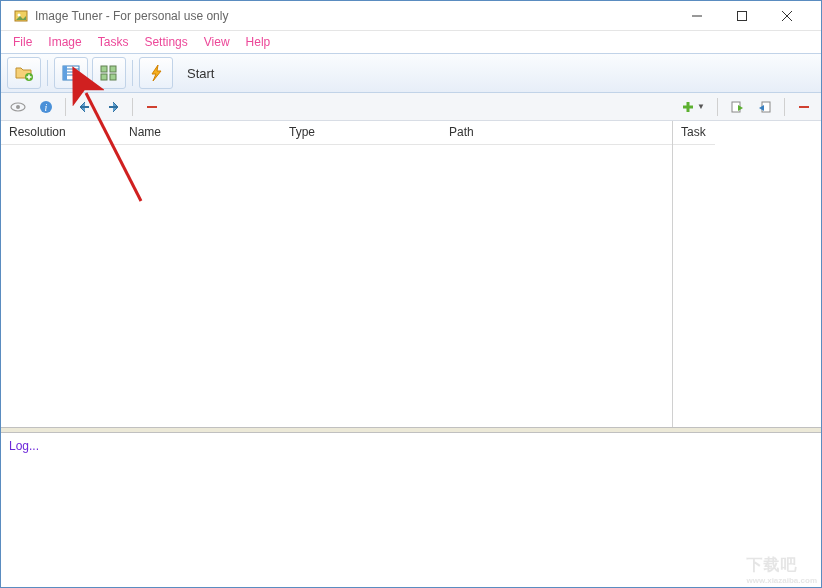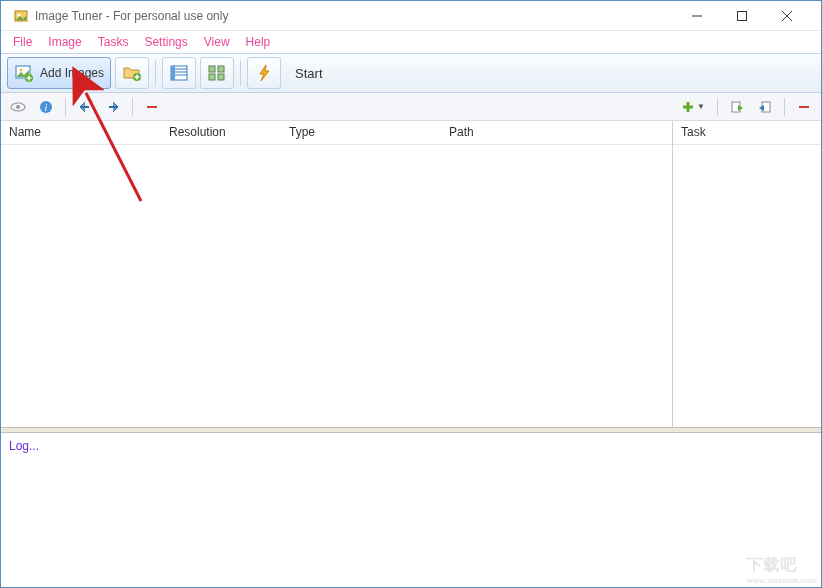--- a/index.html
+++ b/index.html
@@ -27,21 +27,21 @@
 
 .toolbar2 { height: 28px; background: #f4f6f9; border-bottom: 1px solid #d8dde5; display: flex; align-items: center; padding: 0 6px; gap: 6px; }
 .toolbar2 .spacer { flex: 1; }
 .mini-btn { width: 22px; height: 20px; display: flex; align-items: center; justify-content: center; cursor: pointer; border-radius: 2px; }
 .mini-sep { width: 1px; height: 18px; background: #d0d0d0; margin: 0 2px; }
 .dd-arrow { font-size: 8px; color: #555; margin-left: 2px; }
 
 
 .main { display: flex; height: calc(588px - 30px - 22px - 40px - 28px - 160px - 2px); }
 .left-panel { flex: 1; border-right: 1px solid #d0d0d0; display: flex; flex-direction: column; }
-.right-panel { width: 148px; display: flex; flex-direction: column; }
+.right-panel { width: 148px; display: flex; }
 .col-headers { height: 24px; display: flex; border-bottom: 1px solid #e5e5e5; background: #fff; }
 .col { padding: 4px 8px; color: #333; font-size: 12px; border-right: 1px solid transparent; cursor: pointer; }
 .list-body { flex: 1; background: #fff; }
 
 .splitter-h { height: 6px; background: #ece9d8; border-top: 1px solid #c0c0c0; border-bottom: 1px solid #c0c0c0; cursor: ns-resize; }
 
 
 .log-panel { height: 154px; background: #fff; padding: 6px 8px; color: #6d28d9; font-size: 12px; overflow: auto; }
 
 
@@ -86,31 +86,20 @@
 <div class="menubar">
   <div class="menu">File</div>
   <div class="menu">Image</div>
   <div class="menu">Tasks</div>
   <div class="menu">Settings</div>
   <div class="menu">View</div>
   <div class="menu">Help</div>
 </div>
 
 <div class="toolbar">
-  <div class="tool-btn highlighted">
-    <svg width="20" height="20" viewBox="0 0 20 20">
-        <rect x="2" y="3" width="14" height="12" fill="#fff" stroke="#3a80c0"></rect>
-        <path d="M3 13 L7 9 L10 12 L15 7 L15 14 L3 14 Z" fill="#70b050"></path>
-        <circle cx="7" cy="7" r="1.5" fill="#f0c040"></circle>
-        <circle cx="15" cy="15" r="4" fill="#5cb030"></circle>
-        <line x1="15" y1="12.5" x2="15" y2="17.5" stroke="#fff" stroke-width="1.5"></line>
-        <line x1="12.5" y1="15" x2="17.5" y2="15" stroke="#fff" stroke-width="1.5"></line>
-      </svg>
-    <span class="label">Add Images</span>
-  </div>
   <div class="tool-btn">
     <svg width="20" height="20" viewBox="0 0 20 20">
         <path d="M2 5 L7 5 L9 7 L17 7 L17 15 L2 15 Z" fill="#f5d078" stroke="#c09030"></path>
         <circle cx="15" cy="14" r="4" fill="#5cb030"></circle>
         <line x1="15" y1="11.5" x2="15" y2="16.5" stroke="#fff" stroke-width="1.5"></line>
         <line x1="12.5" y1="14" x2="17.5" y2="14" stroke="#fff" stroke-width="1.5"></line>
       </svg>
   </div>
   <div class="tool-sep"></div>
   <div class="tool-btn">
@@ -196,22 +185,22 @@
   <div class="mini-btn">
     <svg width="14" height="14">
         <rect x="2" y="6" width="10" height="2" fill="#d04030"></rect>
       </svg>
   </div>
 </div>
 
 <div class="main">
   <div class="left-panel">
     <div class="col-headers">
+      <div class="col" style="width:120px">Resolution</div>
       <div class="col" style="width:160px">Name</div>
-      <div class="col" style="width:120px">Resolution</div>
       <div class="col" style="width:160px">Type</div>
       <div class="col" style="flex:1">Path</div>
     </div>
     <div class="list-body"></div>
   </div>
   <div class="right-panel">
     <div class="col-headers">
       <div class="col" style="flex:1">Task</div>
     </div>
     <div class="list-body"></div>

